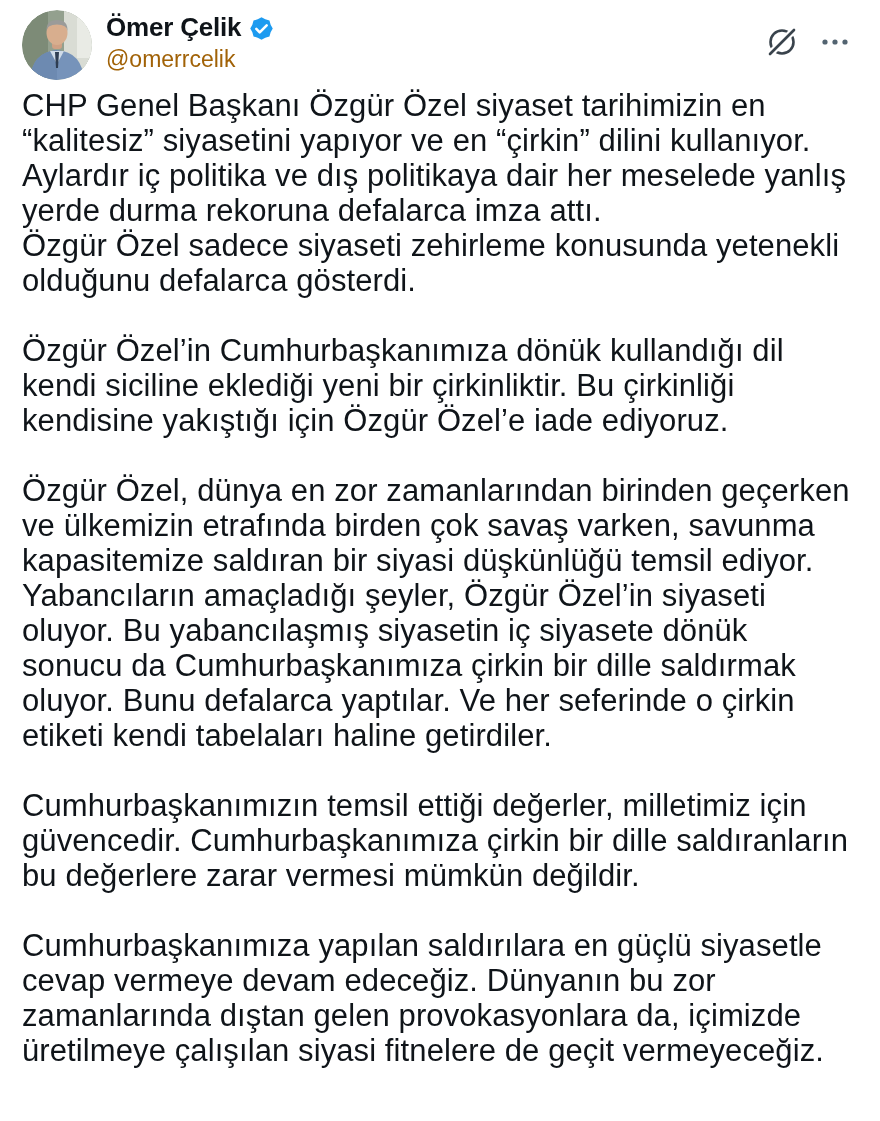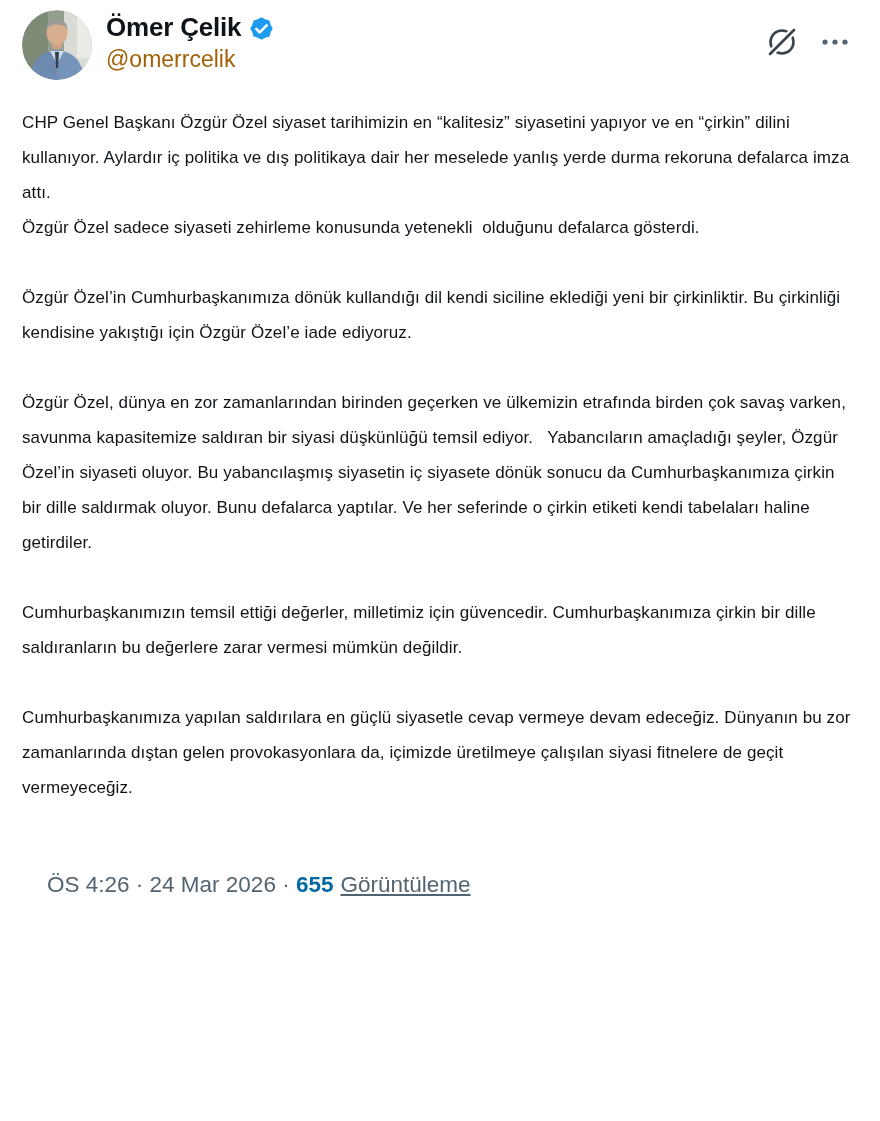--- a/index.html
+++ b/index.html
@@ -17,21 +17,21 @@
     width: 880px;
     height: 1121px;
     padding: 10px 24px 0 22px;
     background: #ffffff;
     position: relative;
   }
   
   .tweet-header {
     display: flex;
     align-items: flex-start;
-    margin-bottom: 25px;
+    margin-bottom: 8px;
   }
   .avatar-wrap {
     width: 70px;
     height: 70px;
     border-radius: 50%;
     overflow: hidden;
     flex: 0 0 auto;
     cursor: pointer;
   }
   .avatar-wrap svg { display: block; }
@@ -80,21 +80,21 @@
     background: none;
     border: none;
     padding: 0;
     cursor: pointer;
     display: inline-flex;
     align-items: center;
     justify-content: center;
   }
   
   .tweet-text {
-    font-size: 17px;
+    font-size: 31px;
     line-height: 35px;
     color: #0f1419;
     white-space: pre-wrap;
     word-wrap: break-word;
     letter-spacing: 0.1px;
     max-width: 834px;
   }
   
   .tweet-footer {
     margin-top: 36px;

